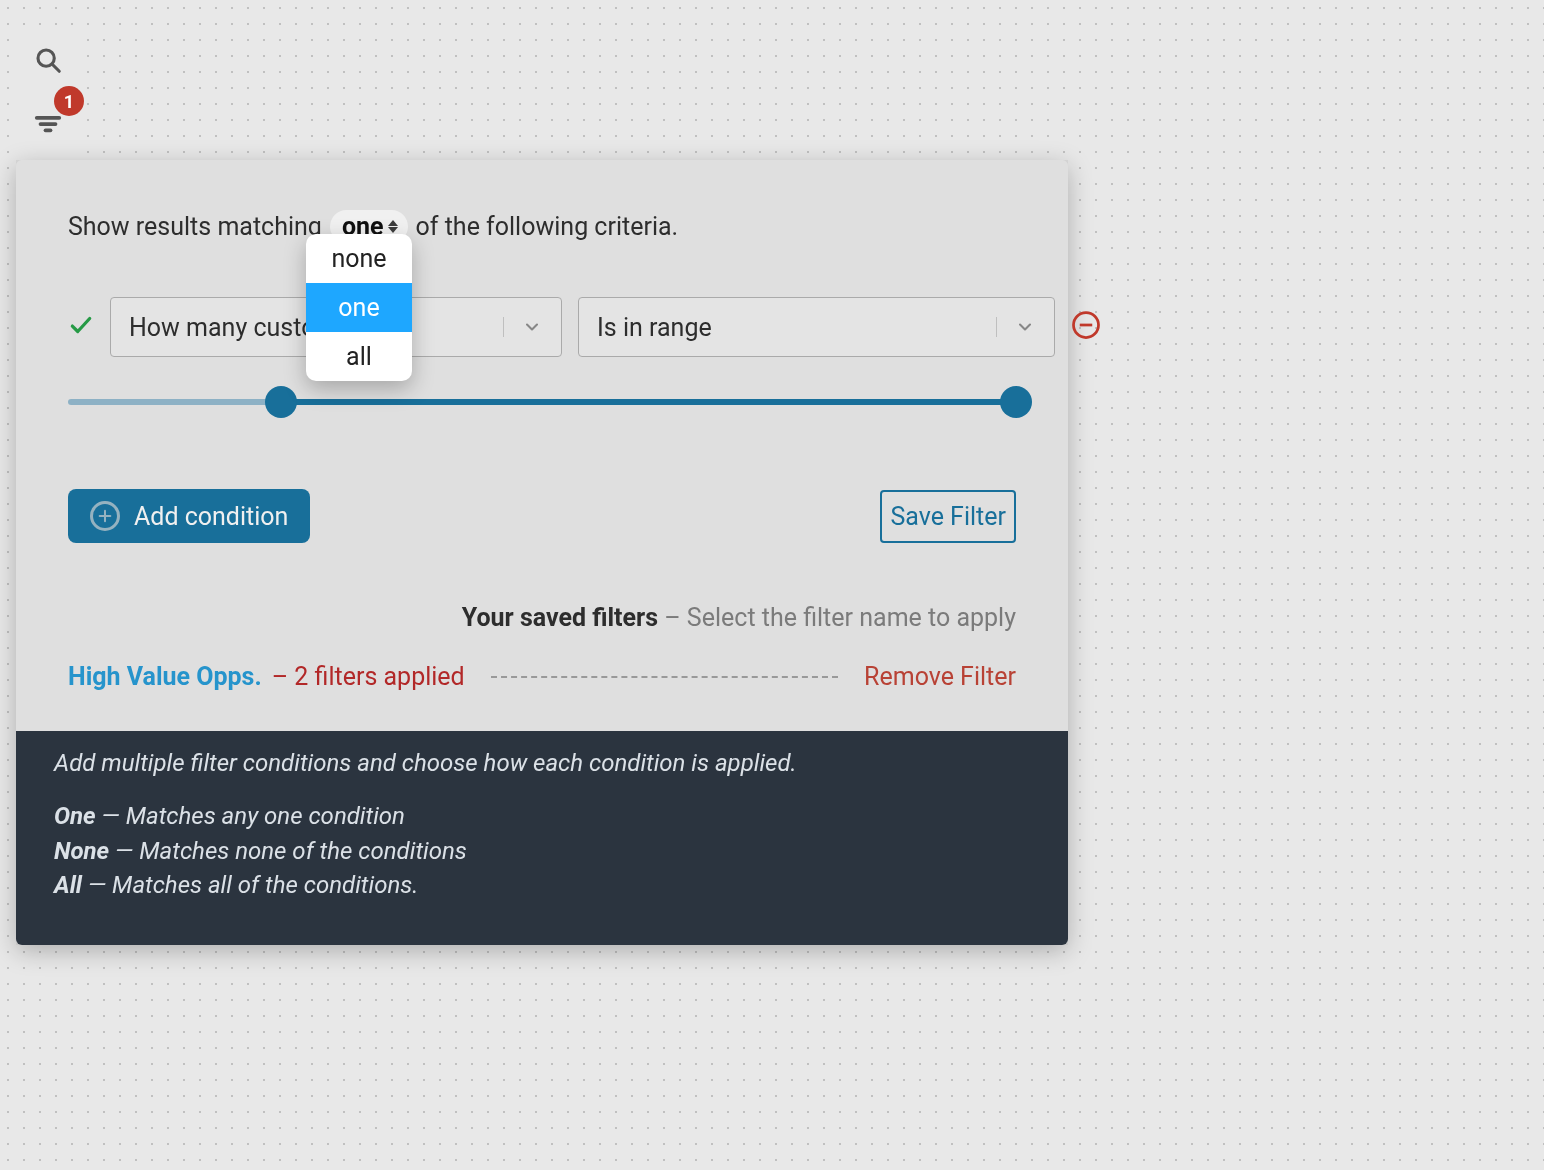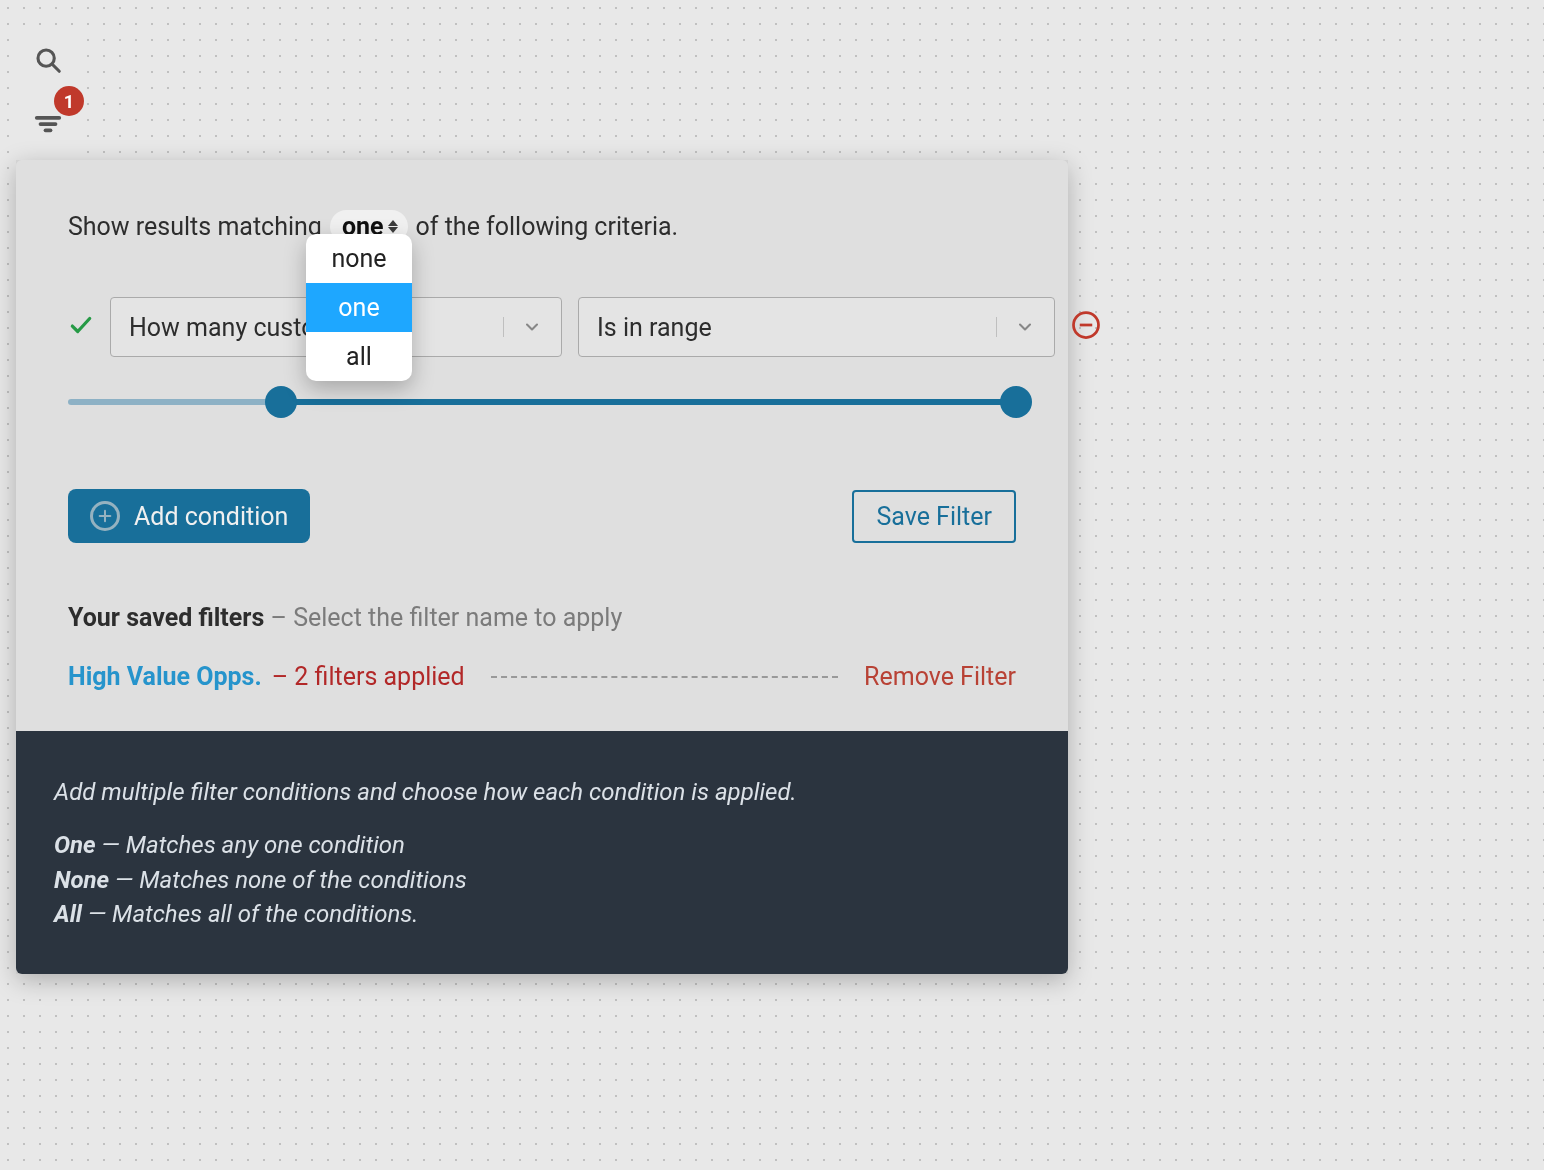--- a/index.html
+++ b/index.html
@@ -194,30 +194,31 @@
     color: #98b9c9;
     font-size: 24px;
     line-height: 0;
   }
   .btn-outline {
     display: inline-flex;
     align-items: center;
     background: #ececec;
     color: #0a6d9e;
     font-size: 25px;
-    padding: 10px 22px;
+    padding: 10px 8px;
     border: 2px solid #0a6d9e;
     border-radius: 4px;
   }
 
   .saved-header {
     font-size: 25px;
     color: #222;
     font-weight: 700;
     margin-bottom: 30px;
+    text-align: right;
   }
   .saved-header .sub {
     font-weight: 400;
     color: #7a7a7a;
   }
   .saved-row {
     display: flex;
     align-items: center;
     gap: 10px;
     font-size: 25px;
@@ -236,21 +237,21 @@
     height: 0;
   }
   .remove-filter {
     color: #c0392b;
     font-size: 25px;
   }
 
   .panel-footer {
     background: #1f2a36;
     color: #e8eef5;
-    padding: 44px 38px 42px 38px;
+    padding: 15px 38px 42px 38px;
     border-bottom-left-radius: 6px;
     border-bottom-right-radius: 6px;
     font-style: italic;
     font-size: 24px;
     line-height: 1.45;
   }
   .panel-footer .intro { margin-bottom: 18px; }
   .panel-footer strong { font-weight: 700; }
 
   

